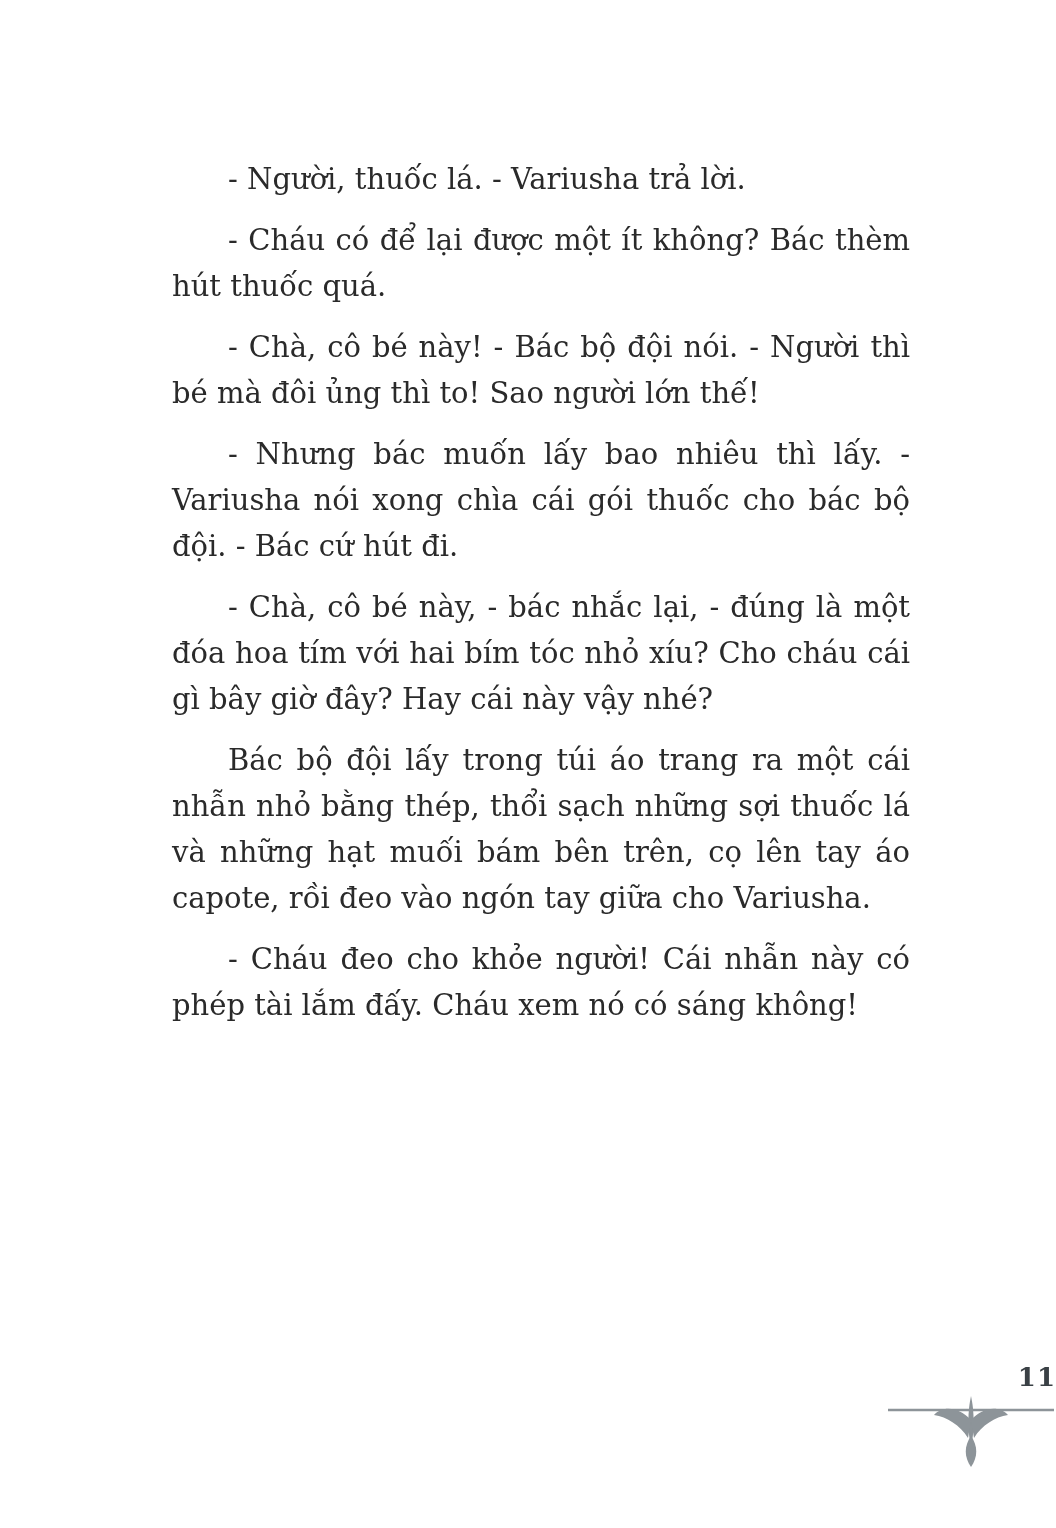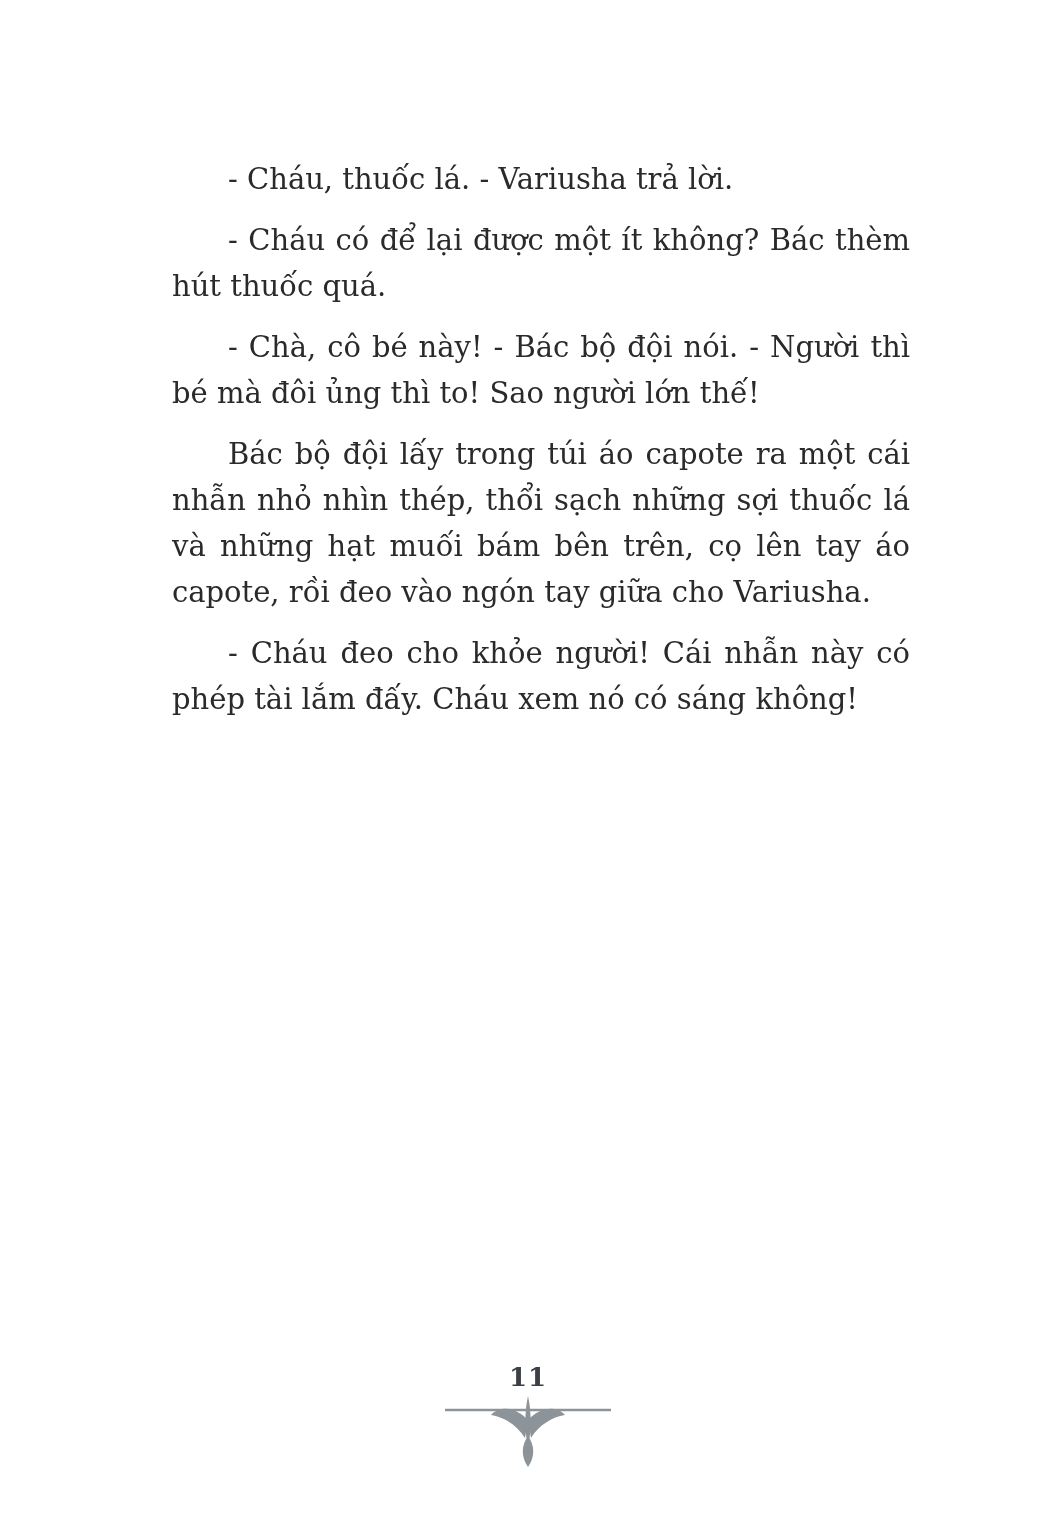--- a/index.html
+++ b/index.html
@@ -28,44 +28,46 @@
   }
   .text-block p {
     margin: 0 0 15px 0;
     text-indent: 56px;
   }
   .footer {
     position: absolute;
     left: 0;
     right: 0;
     top: 1362px;
-    text-align: center;
+    text-align: right;
   }
   .page-number {
     display: block;
     font-size: 26px;
     font-weight: bold;
     color: #3a4045;
     letter-spacing: 1px;
     margin-bottom: 4px;
   }
   .ornament {
     display: inline-block;
   }
 </style>
 </head>
 <body>
 
 <div class="page">
 
   <div class="text-block">
-    <p>- Cháu, thuốc lá. - Variusha trả lời.</p>
+    <p>- Người, thuốc lá. - Variusha trả lời.</p>
     <p>- Cháu có để lại được một ít không? Bác thèm hút thuốc quá.</p>
     <p>- Chà, cô bé này! - Bác bộ đội nói. - Người thì bé mà đôi ủng thì to! Sao người lớn thế!</p>
-    <p>Bác bộ đội lấy trong túi áo capote ra một cái nhẫn nhỏ nhìn thép, thổi sạch những sợi thuốc lá và những hạt muối bám bên trên, cọ lên tay áo capote, rồi đeo vào ngón tay giữa cho Variusha.</p>
+    <p>- Nhưng bác muốn lấy bao nhiêu thì lấy. - Variusha nói xong chìa cái gói thuốc cho bác bộ đội. - Bác cứ hút đi.</p>
+    <p>- Chà, cô bé này, - bác nhắc lại, - đúng là một đóa hoa tím với hai bím tóc nhỏ xíu? Cho cháu cái gì bây giờ đây? Hay cái này vậy nhé?</p>
+    <p>Bác bộ đội lấy trong túi áo trang ra một cái nhẫn nhỏ bằng thép, thổi sạch những sợi thuốc lá và những hạt muối bám bên trên, cọ lên tay áo capote, rồi đeo vào ngón tay giữa cho Variusha.</p>
     <p>- Cháu đeo cho khỏe người! Cái nhẫn này có phép tài lắm đấy. Cháu xem nó có sáng không!</p>
   </div>
 
   <div class="footer">
     <span class="page-number">11</span>
     <span class="ornament">
       <svg width="170" height="72" viewBox="0 0 170 72" xmlns="http://www.w3.org/2000/svg">
         <line x1="2" y1="14" x2="168" y2="14" stroke="#8d9499" stroke-width="2.5"></line>
         <g fill="#8d9499">
           <path d="M85 0 C81.5 16 81.5 34 85 52 C88.5 34 88.5 16 85 0 Z"></path>

